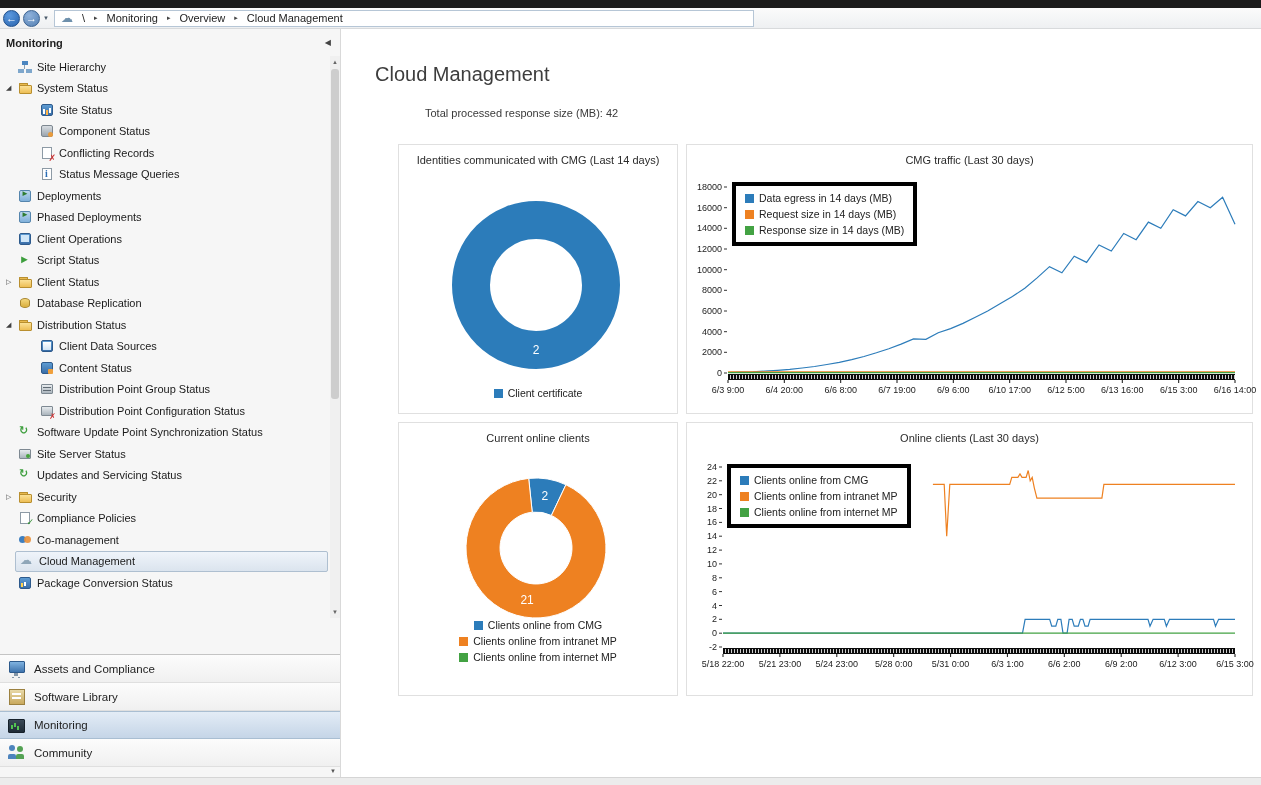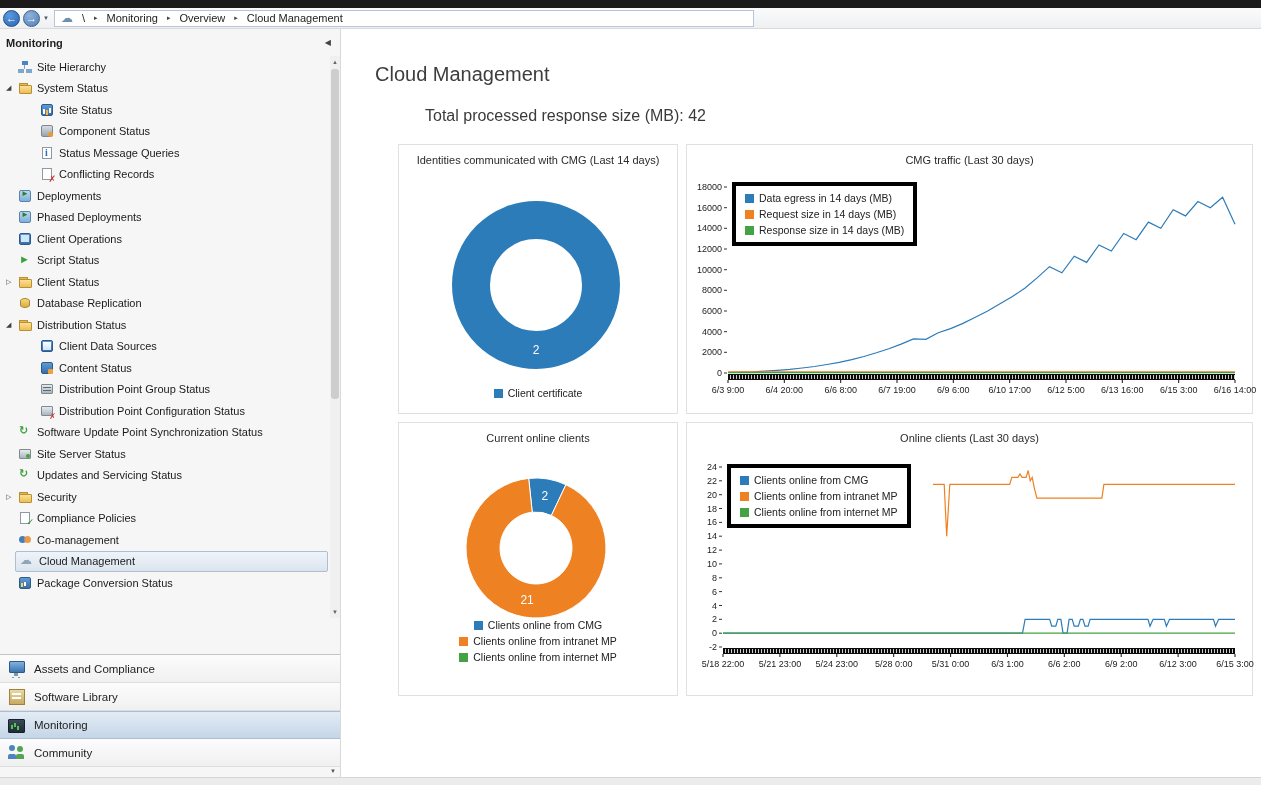--- a/index.html
+++ b/index.html
@@ -78,21 +78,21 @@
   .wicon-software-library-icon::after{content:"";position:absolute;left:5px;top:5px;width:9px;height:2px;background:#fff;box-shadow:0 4px 0 #fff}
   .wicon-monitoring-icon::before{content:"";position:absolute;left:1px;top:2px;width:15px;height:12px;background:linear-gradient(#3a4a58,#1f2b36);border:1px solid #16202a;border-radius:1px}
   .wicon-monitoring-icon::after{content:"";position:absolute;left:4px;bottom:5px;width:2px;height:4px;background:#52c452;box-shadow:3px -2px 0 #52c452,6px 1px 0 #52c452}
   .wicon-administration-icon::before{content:"";position:absolute;left:2px;top:1px;width:11px;height:14px;background:#fff;border:1px solid #8d9aa5}
   .wicon-administration-icon::after{content:"";position:absolute;right:1px;bottom:1px;width:3px;height:10px;background:#e8a33c;border:1px solid #b5791f;transform:rotate(40deg);border-radius:1px}
   .wicon-community-icon::before{content:"";position:absolute;left:2px;top:1px;width:6px;height:6px;border-radius:50%;background:#4d84bd;box-shadow:8px 1px 0 #54a254}
   .wicon-community-icon::after{content:"";position:absolute;left:1px;bottom:2px;width:8px;height:5px;border-radius:2px 2px 0 0;background:#4d84bd;box-shadow:8px 0 0 #54a254}
   
   .main{position:relative;flex:1;background:#fff;overflow:hidden}
   .page-title{position:absolute;left:34px;top:34px;font-size:20px;font-weight:400;color:#3d3d3d}
-  .summary{position:absolute;left:84px;top:78px;font-size:16px;color:#3a3a3a}
+  .summary{position:absolute;left:84px;top:78px;font-size:11px;color:#3a3a3a}
   .panel{position:absolute;background:#fff;border:1px solid #e0e0e0;overflow:visible}
   .panel-title{position:relative;z-index:2;text-align:center;margin-top:9px;font-size:11px;color:#2b2b2b;white-space:nowrap}
   .chart{position:absolute;inset:0;z-index:1}
   .chart svg{overflow:visible}
   svg text.tick{font-size:9px;fill:#222;font-family:"Liberation Sans","DejaVu Sans",sans-serif}
   svg text.slice-label{font-size:12px;fill:#fff;text-anchor:middle;font-family:"Liberation Sans","DejaVu Sans",sans-serif}
   .legend-box{position:absolute;z-index:3;background:#fff;border:4px solid #000000;padding:6px 9px;display:flex;flex-direction:column;gap:4px}
   .legend-center{position:absolute;z-index:3;left:0;right:0;display:flex;flex-direction:column;align-items:center;gap:4px}
   .legend-row{display:flex;align-items:center;font-size:10.5px;color:#222;white-space:nowrap}
   .legend-swatch{width:9px;height:9px;margin-right:5px;flex:none}
@@ -143,27 +143,27 @@
             <span class="ti ti-site-status-icon"></span>
             <span class="tlabel">Site Status</span>
           </div>
           <div class="trow lvl1">
             <span class="texp"></span>
             <span class="ti ti-component-status-icon"></span>
             <span class="tlabel">Component Status</span>
           </div>
           <div class="trow lvl1">
             <span class="texp"></span>
+            <span class="ti ti-conflicting-records-icon"></span>
+            <span class="tlabel">Conflicting Records</span>
+          </div>
+          <div class="trow lvl1">
+            <span class="texp"></span>
             <span class="ti ti-status-message-queries-icon"></span>
             <span class="tlabel">Status Message Queries</span>
-          </div>
-          <div class="trow lvl1">
-            <span class="texp"></span>
-            <span class="ti ti-conflicting-records-icon"></span>
-            <span class="tlabel">Conflicting Records</span>
           </div>
           <div class="trow">
             <span class="texp"></span>
             <span class="ti ti-deployments-icon"></span>
             <span class="tlabel">Deployments</span>
           </div>
           <div class="trow">
             <span class="texp"></span>
             <span class="ti ti-phased-deployments-icon"></span>
             <span class="tlabel">Phased Deployments</span>

